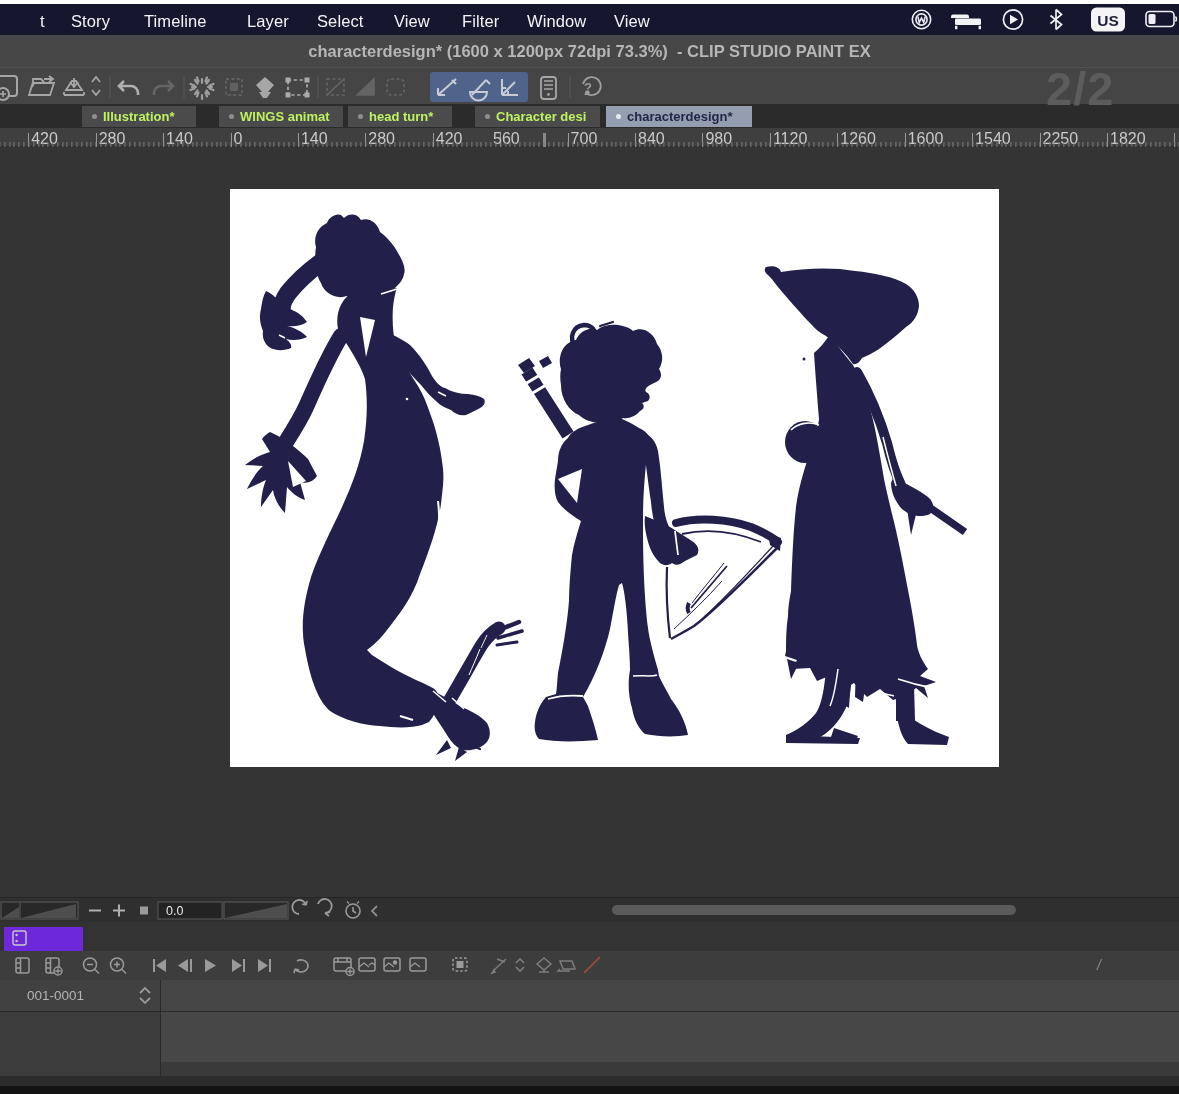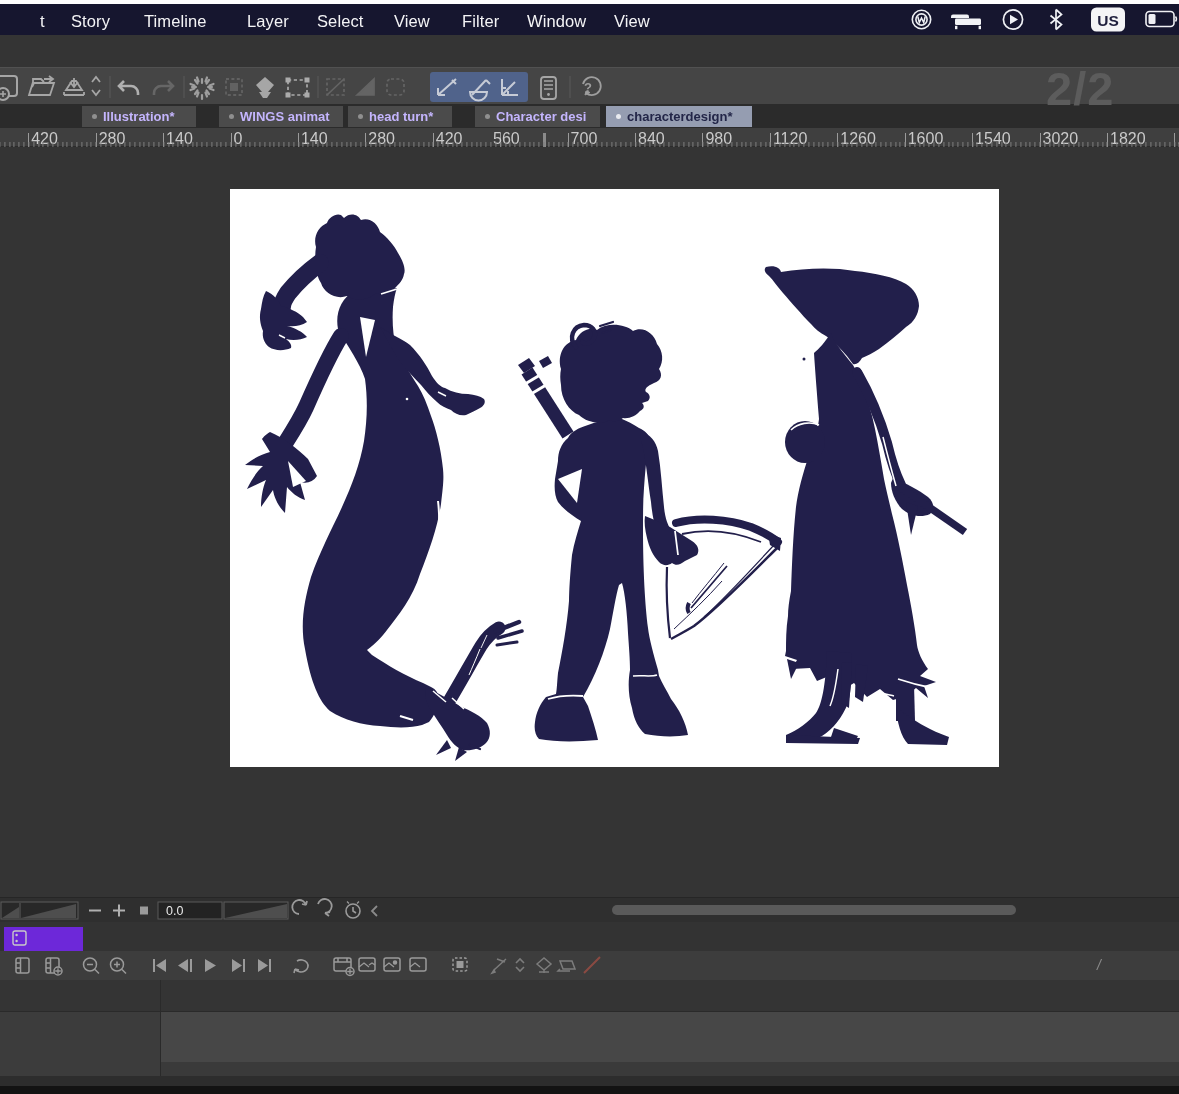--- a/index.html
+++ b/index.html
@@ -11,21 +11,21 @@
   
   #menubar{left:0;top:4px;width:1179px;height:31px;background:#16162f;color:#f4f4f6;font-size:16.5px;}
   #menubar span{position:absolute;top:8px;letter-spacing:0.1px;margin-left:44px;}
   
   #titlebar{left:0;top:35px;width:1179px;height:32px;background:#474747;color:#b6b6b6;
     font-size:16.5px;font-weight:bold;text-align:center;line-height:33px;}
   
   #toolbar{left:0;top:67px;width:1179px;height:37px;background:#454545;border-top:1px solid #515151;box-sizing:border-box;}
   
   #tabbar{left:0;top:104px;width:1179px;height:24px;background:#2b2b2b;}
-  .tab{position:absolute;top:2px;height:21px;background:#4b4b4b;color:#c4b5fd;font-size:13px;
+  .tab{position:absolute;top:2px;height:21px;background:#4b4b4b;color:#bef264;font-size:13px;
     font-weight:bold;line-height:21px;white-space:nowrap;overflow:hidden;}
   .tab .dot{display:inline-block;width:5px;height:5px;border-radius:3px;background:#8f8f8f;
     margin:0 6px 2px 10px;vertical-align:middle;}
   .tab.sel{background:#959db1;color:#232648;}
   .tab.sel .dot{background:#e8eaf0;}
   
   #pagenum{left:1046px;top:61px;font-size:47px;color:#5c5c5c;z-index:5;font-weight:bold;letter-spacing:1px;}
   
   #ruler{left:0;top:128px;width:1179px;height:19px;background:#3f3f3f;border-bottom:1px solid #2c2c2c;box-sizing:border-box;}
   #minorticks{left:0;top:142px;width:1179px;height:5px;
@@ -96,20 +96,21 @@
         <text x="203" y="21.5" font-size="15.5" font-weight="bold" fill="#20203e" text-anchor="middle" font-family="Liberation Sans">US</text>
       </g>
       <g>
         <rect x="241" y="7.5" width="28" height="15" rx="3.5" fill="none" stroke="#f0f0f4" stroke-width="1.6"></rect>
         <rect x="243.5" y="10" width="7" height="10" rx="1.5" fill="#f0f0f4"></rect>
         <path d="M270.5 12.5 a4 4 0 0 1 0 5" fill="none" stroke="#f0f0f4" stroke-width="1.4"></path>
       </g>
     </svg>
   </div>
 
+  <div id="titlebar" class="abs">characterdesign* (1600 x 1200px 72dpi 73.3%)&nbsp; - CLIP STUDIO PAINT EX</div>
 
   <div id="toolbar" class="abs">
       <svg width="620" height="37" viewBox="0 0 620 37" style="position:absolute;left:0;top:0">
     <g fill="none" stroke="#a6a6a6" stroke-width="2">
       <path d="M-2,8 h16 a3,3 0 0 1 3,3 v14 a3,3 0 0 1 -3,3 h-13"></path>
       <circle cx="3" cy="26" r="6" fill="#454545"></circle>
       <path d="M0,26 h6 M3,23 v6" stroke-width="1.6"></path>
       <path d="M33,14 v-3 h8 l3,3 h0 M33,14 l-4,13 h21 l4,-12 h-20 l-2,4" stroke-width="1.8"></path>
       <path d="M44,11 h8 m-3,-3 l4,3 l-4,3" stroke-width="1.8"></path>
       <path d="M64,27 h20 M64,24 v3 M84,24 v3 M66,22 l6,-9 h4 l6,9 z" stroke-width="1.8"></path>
@@ -200,21 +201,21 @@
       <div class="rlab" style="left:705.4px">980</div>
     <div class="mtick" style="left:769.9px"></div>
       <div class="rlab" style="left:772.9px">1120</div>
     <div class="mtick" style="left:837.3px"></div>
       <div class="rlab" style="left:840.3px">1260</div>
     <div class="mtick" style="left:904.7px"></div>
       <div class="rlab" style="left:907.7px">1600</div>
     <div class="mtick" style="left:972.1px"></div>
       <div class="rlab" style="left:975.1px">1540</div>
     <div class="mtick" style="left:1039.5px"></div>
-      <div class="rlab" style="left:1042.5px">3020</div>
+      <div class="rlab" style="left:1042.5px">2250</div>
     <div class="mtick" style="left:1107.0px"></div>
       <div class="rlab" style="left:1110.0px">1820</div>
     <div class="mtick" style="left:1174.4px"></div>
       <div class="rlab" style="left:1177.4px">1960</div>
   </div>
   <div id="minorticks" class="abs"></div>
 
   <div id="canvasarea" class="abs">
     <div id="canvas">
 <svg width="769" height="578" viewBox="0 0 769 578">
@@ -426,20 +427,28 @@
       <path d="M494,19 l12,-11 m-12,11 l-2,3 l3,-1 z M497,8 l8,3"></path>
       <path d="M516,12 l4,-4 l4,4 M516,16 l4,4 l4,-4" stroke-width="1.6"></path>
       <path d="M537,13 l7,-6 l7,6 l-7,6 z M544,19 v3 M539,21 h10"></path>
       <path d="M560,10 h12 l3,8 h-12 z M560,18 l-2,2 h12"></path>
       <path d="M586,20 l12,-12 M586,20 l-2,2 M598,8 l2,-2" stroke="#8a4a42" stroke-width="2"></path>
     </g>
     <text x="1097" y="19" font-size="14" fill="#8a8a8a" font-family="Liberation Sans" font-style="italic">/</text>
   </svg>
     </div>
 
+  <div id="framerow" class="abs">
+    <div class="lcell"><span style="margin-left:27px">001-0001</span></div>
+    <div class="rcell"></div>
+    <svg class="abs" style="left:136px;top:5px" width="18" height="22" viewBox="0 0 18 22">
+      <path d="M4 8 l5 -5 l5 5" fill="none" stroke="#999999" stroke-width="1.8"></path>
+      <path d="M4 13 l5 5 l5 -5" fill="none" stroke="#999999" stroke-width="1.8"></path>
+    </svg>
+  </div>
   <div id="band1" class="abs"></div>
   <div id="band2" class="abs"></div>
   <div id="band2l" class="abs"></div>
   <div id="vdiv" class="abs"></div>
   <div id="band3" class="abs"></div>
   <div id="band4" class="abs"></div>
   <div id="band5" class="abs"></div>
 </div>
 
 </body></html>

